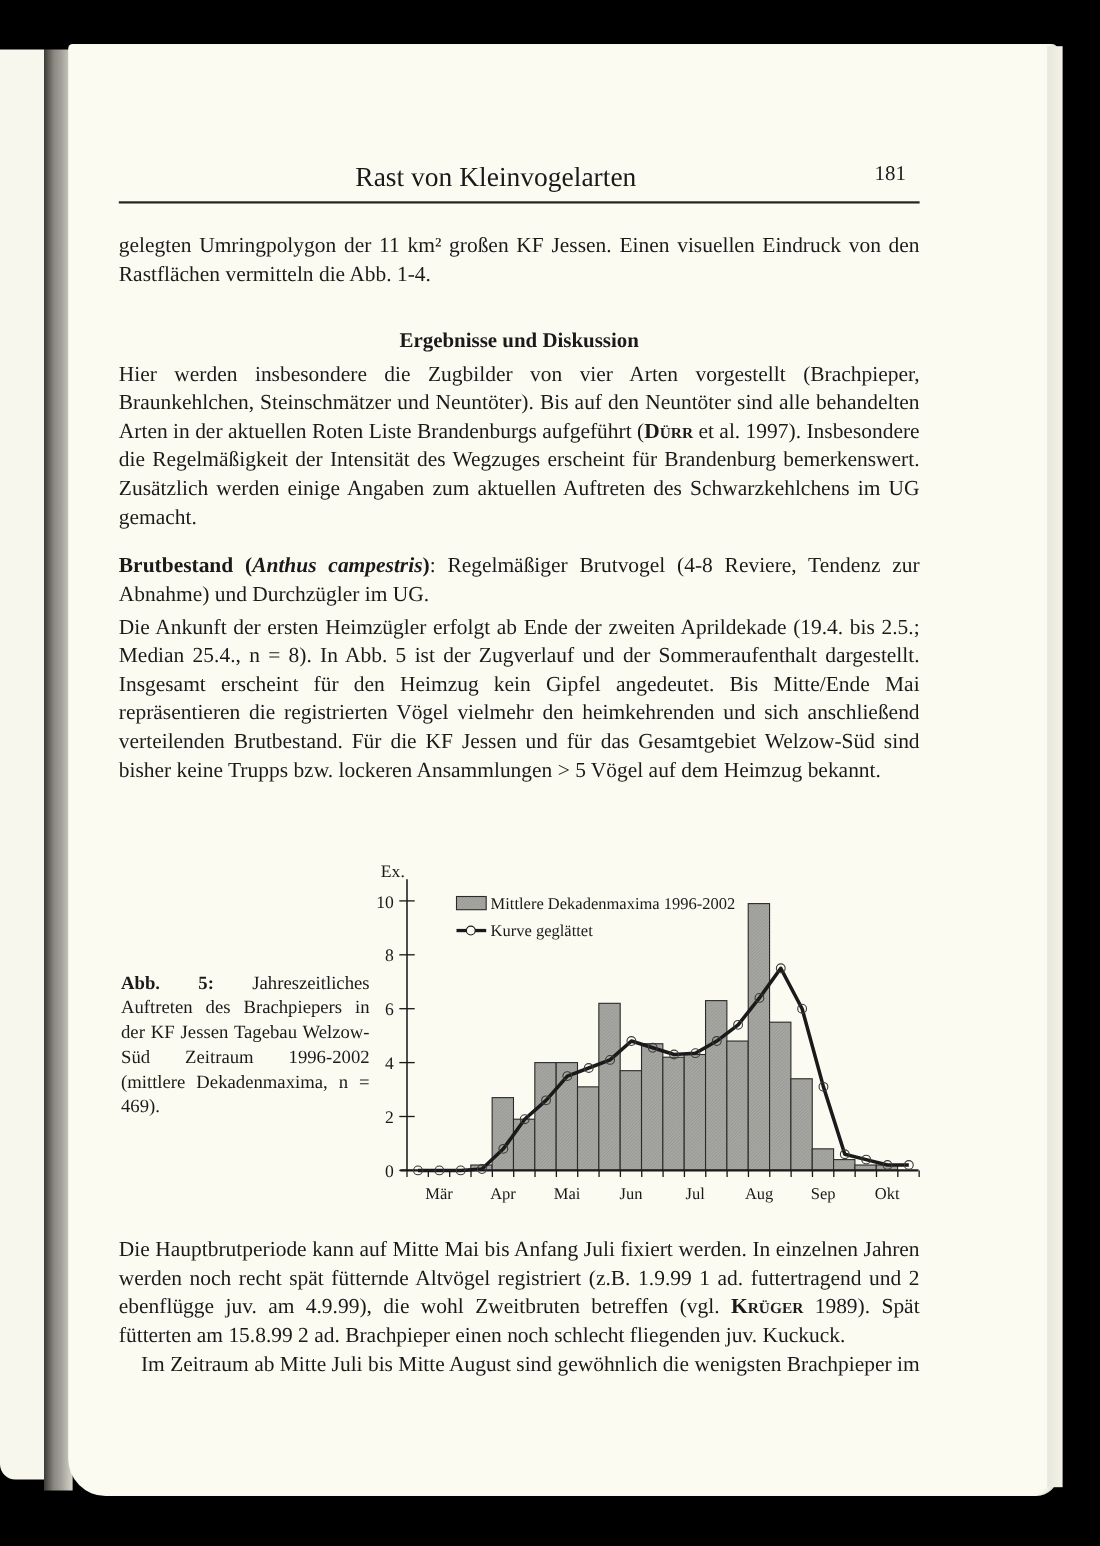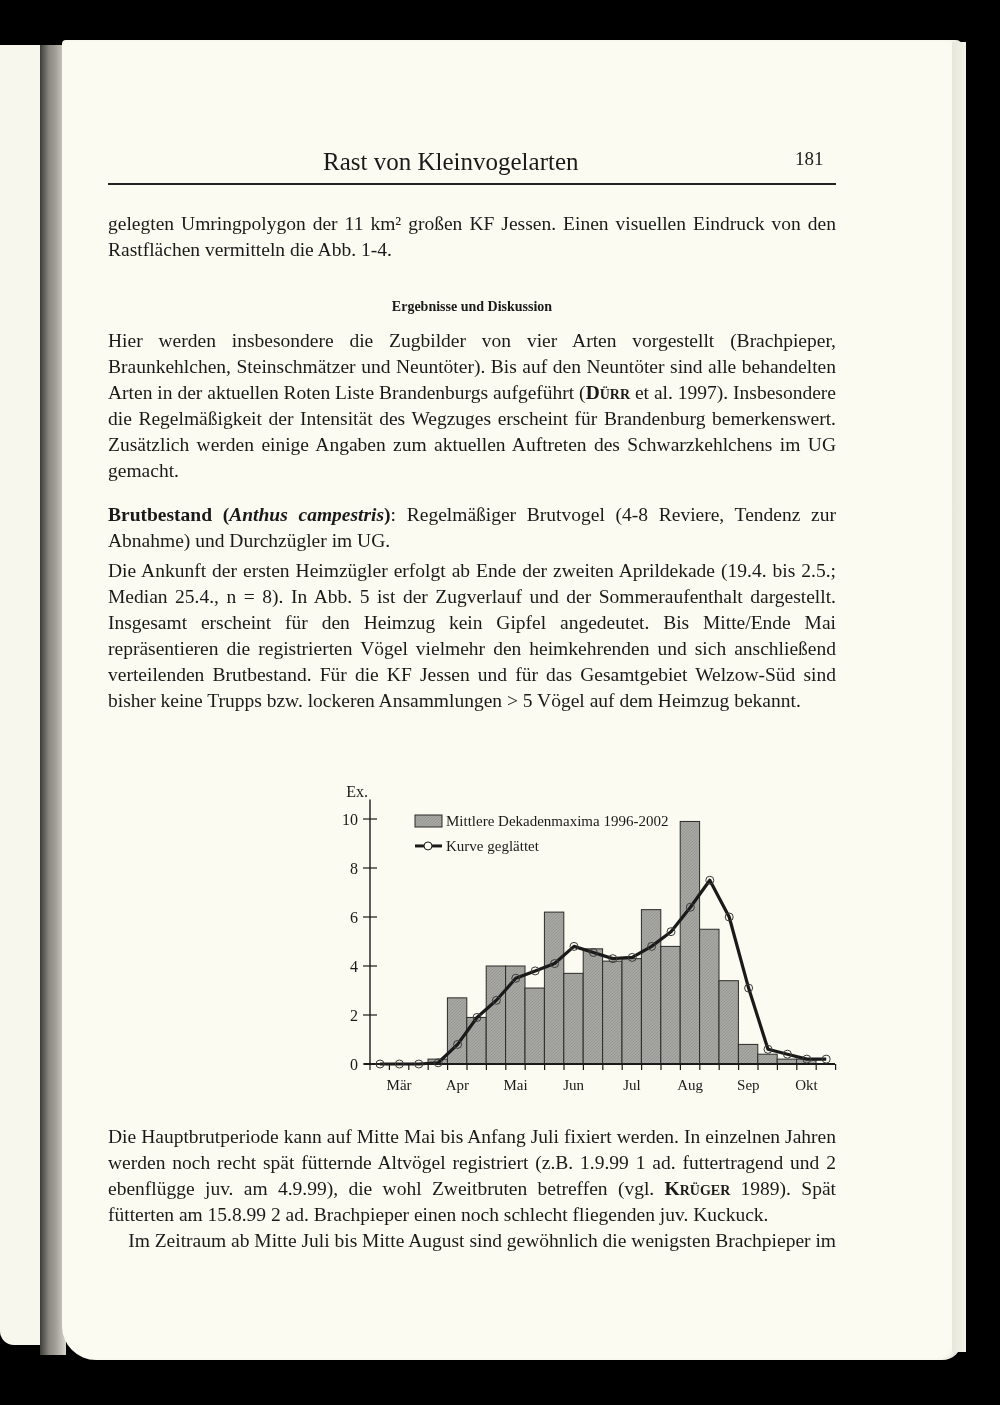--- a/index.html
+++ b/index.html
@@ -11,21 +11,21 @@
   .page { position:absolute; left:62px; top:40px; width:900px; height:1320px; background:#fbfbf1;
           border-radius:4px 6px 20px 34px; box-shadow: inset -6px 0 6px -4px #c9c7bb; }
   .page-edge { position:absolute; left:952px; top:42px; width:14px; height:1310px; background:linear-gradient(to right,#e8e7db,#f3f2e7); }
 
   .runhead { position:absolute; left:323px; top:148px; font-size:25px; }
   .pagenum { position:absolute; left:795px; top:148px; font-size:19px; }
   .rule { position:absolute; left:108px; top:183px; width:728px; height:2px; background:#222; }
 
   .text { position:absolute; left:108px; width:728px; font-size:19.5px; line-height:26px; text-align:justify; }
   .text p { margin:0; }
-  .heading { position:absolute; left:108px; width:728px; top:299px; text-align:center; font-weight:bold; font-size:14px; }
+  .heading { position:absolute; left:108px; width:728px; top:299px; text-align:center; font-weight:bold; font-size:19px; }
   .bold { font-weight:bold; }
   .ital { font-style:italic; }
   .sc { font-variant:small-caps;font-weight:bold; }
 
   .caption { position:absolute; left:110px; top:883px; width:226px; font-size:17px; line-height:22.4px; text-align:justify; }
   .caption p { margin:0; }
 
   .chart { position:absolute; left:330px; top:775px; width:520px; height:330px; }
   .chart svg { overflow:visible; }
   .chart text { font-family:"Liberation Serif","DejaVu Serif",serif; fill:#1a1a1a; }
@@ -54,20 +54,21 @@
 
 <div class="text" style="top:502px;">
   <p><span class="bold">Brutbestand</span><span class="bold"> (</span><span class="bold ital">Anthus campestris</span><span class="bold">)</span><span>: Regelmäßiger Brutvogel (4-8 Reviere, Tendenz zur Abnahme) und Durchzügler im UG.</span></p>
 </div>
 
 <div class="text" style="top:558px;">
   <p>Die Ankunft der ersten Heimzügler erfolgt ab Ende der zweiten Aprildekade (19.4. bis 2.5.; Median 25.4., n = 8). In Abb. 5 ist der Zugverlauf und der Sommeraufenthalt dargestellt. Insgesamt erscheint für den Heimzug kein Gipfel angedeutet. Bis Mitte/Ende Mai repräsentieren die registrierten Vögel vielmehr den heimkehrenden und sich anschließend verteilenden Brutbestand. Für die KF Jessen und für das Gesamtgebiet Welzow-Süd sind bisher keine Trupps bzw. lockeren Ansammlungen &gt; 5 Vögel auf dem Heimzug bekannt.</p>
 </div>
 
 <div class="caption">
+  <p><span class="bold">Abb. 5:</span><span> Jahreszeitliches Auftreten des Brachpiepers in der KF Jessen Tagebau Welzow-Süd Zeitraum 1996-2002 (mittlere Dekadenmaxima, n = 469).</span></p>
 </div>
 
 <div class="chart">
   <svg id="chart-svg" width="520" height="330" viewBox="0 0 520 330">
       <defs>
         <pattern id="hatch" width="3" height="3" patternUnits="userSpaceOnUse">
           <rect width="3" height="3" fill="#a6a6a2"></rect>
           <path d="M0,3 L3,0" stroke="#8f8f8a" stroke-width="0.6"></path>
         </pattern>
       </defs>

